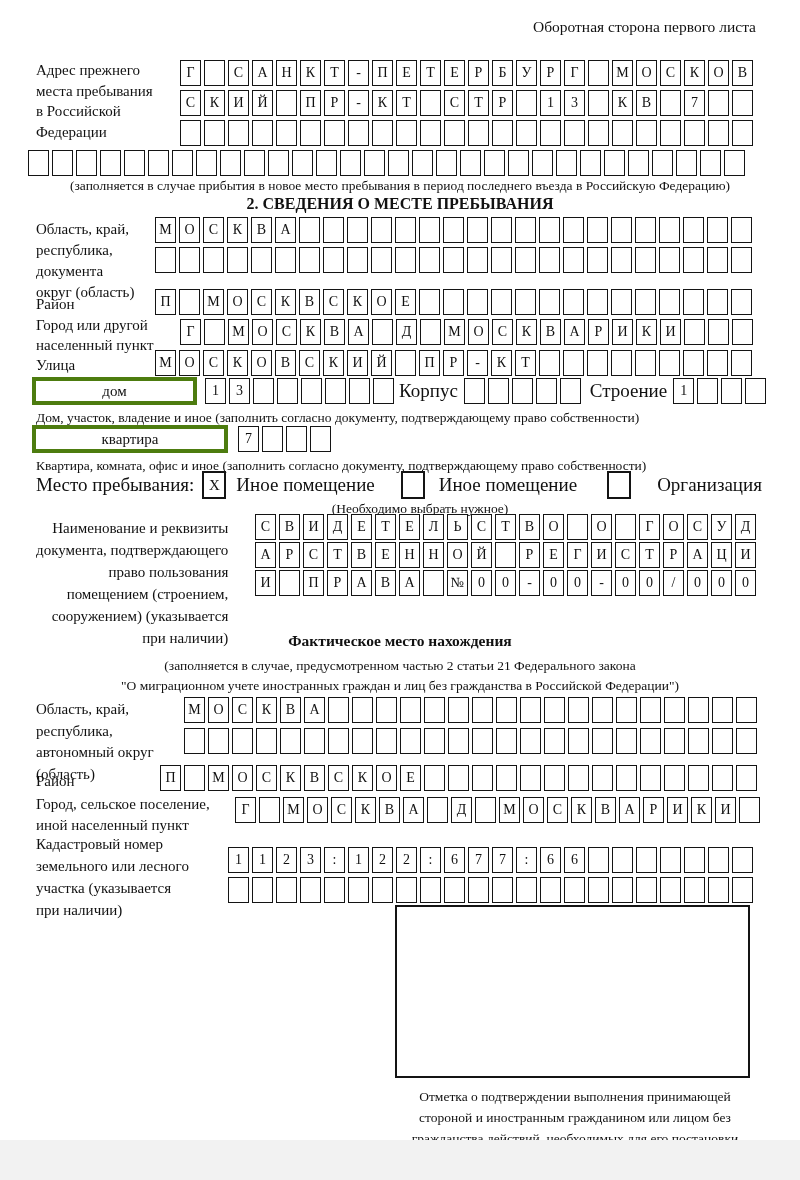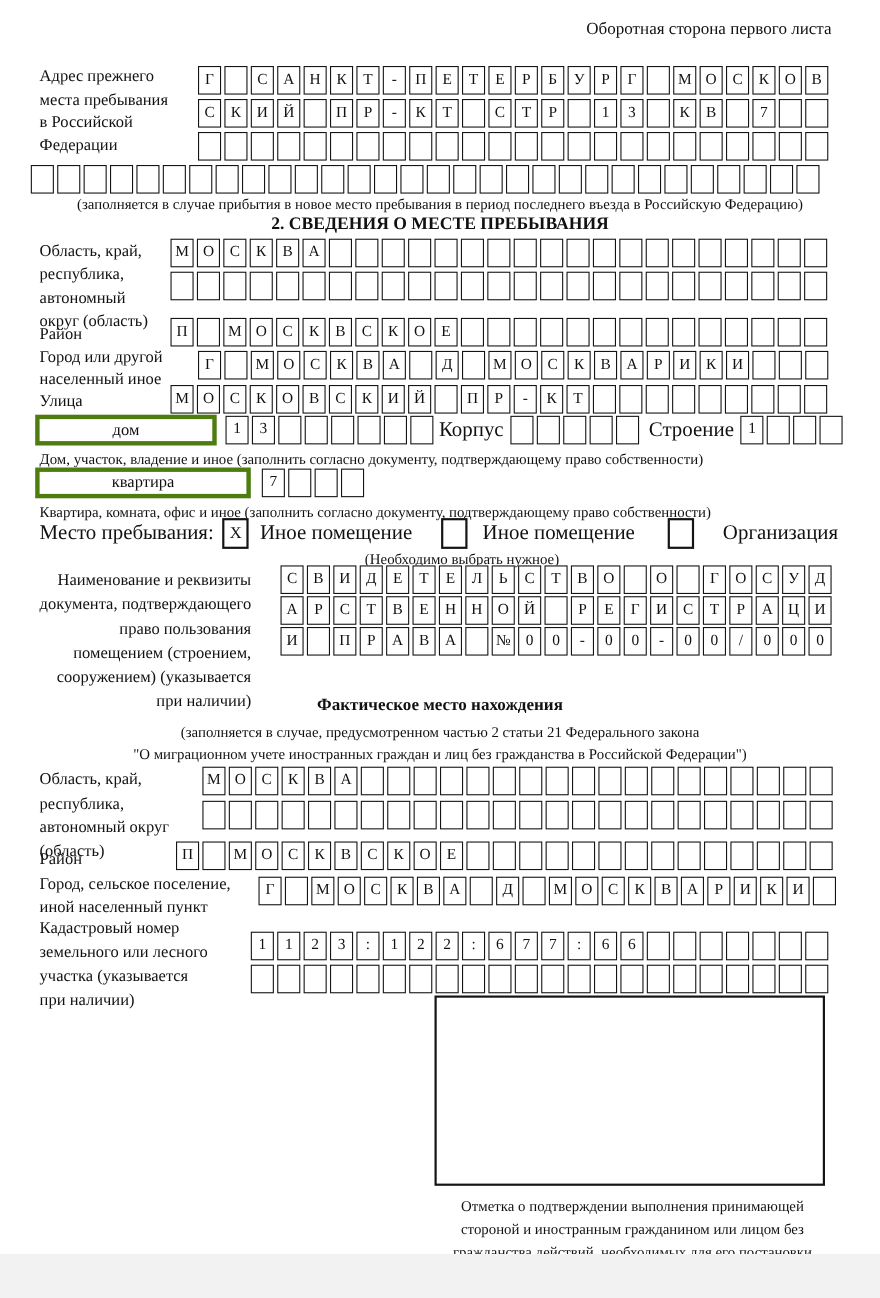--- a/index.html
+++ b/index.html
@@ -156,21 +156,21 @@
       <span class="cell"></span>
       <span class="cell"></span>
     </div>
   <div class="abs note center" style="top:177px;">(заполняется в случае прибытия в новое место пребывания в период последнего въезда в Российскую Федерацию)</div>
 
   <div class="abs center bold" style="top:195px;font-size:16px;">2. СВЕДЕНИЯ О МЕСТЕ ПРЕБЫВАНИЯ</div>
 
   <div class="abs lbl" style="left:36px;top:219px;">
       <div>Область, край,</div>
       <div>республика,</div>
-      <div>автономный</div>
+      <div>документа</div>
       <div>округ (область)</div>
     </div>
   <div class="abs cells-col" style="left:155px;top:217px;gap:4px;">
     <div class="cells-row">
         <span class="cell">М</span>
         <span class="cell">О</span>
         <span class="cell">С</span>
         <span class="cell">К</span>
         <span class="cell">В</span>
         <span class="cell">А</span>
@@ -247,21 +247,21 @@
       <span class="cell"></span>
       <span class="cell"></span>
       <span class="cell"></span>
       <span class="cell"></span>
       <span class="cell"></span>
       <span class="cell"></span>
     </div>
 
   <div class="abs lbl" style="left:36px;top:315px;line-height:20px;">
       <div>Город или другой</div>
-      <div>населенный иное</div>
+      <div>населенный пункт</div>
     </div>
   <div class="abs cells-row" style="left:180px;top:319px;">
       <span class="cell">Г</span>
       <span class="cell"></span>
       <span class="cell">М</span>
       <span class="cell">О</span>
       <span class="cell">С</span>
       <span class="cell">К</span>
       <span class="cell">В</span>
       <span class="cell">А</span>

